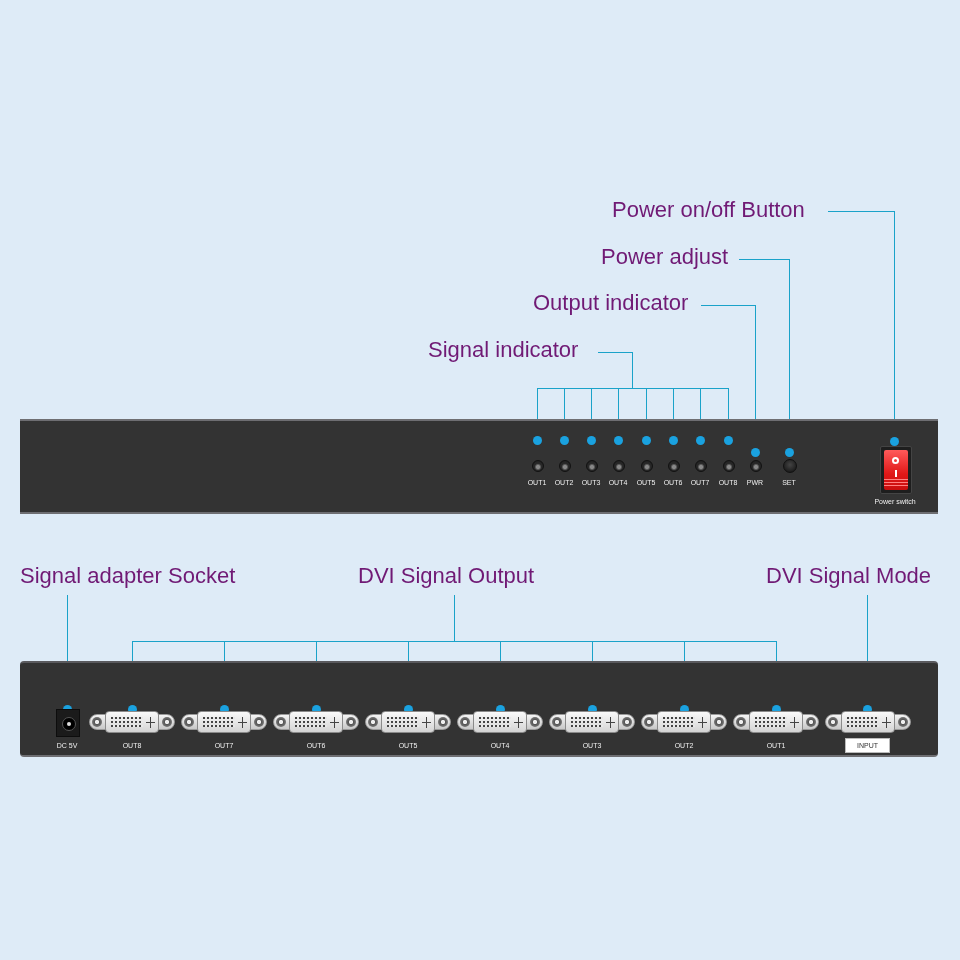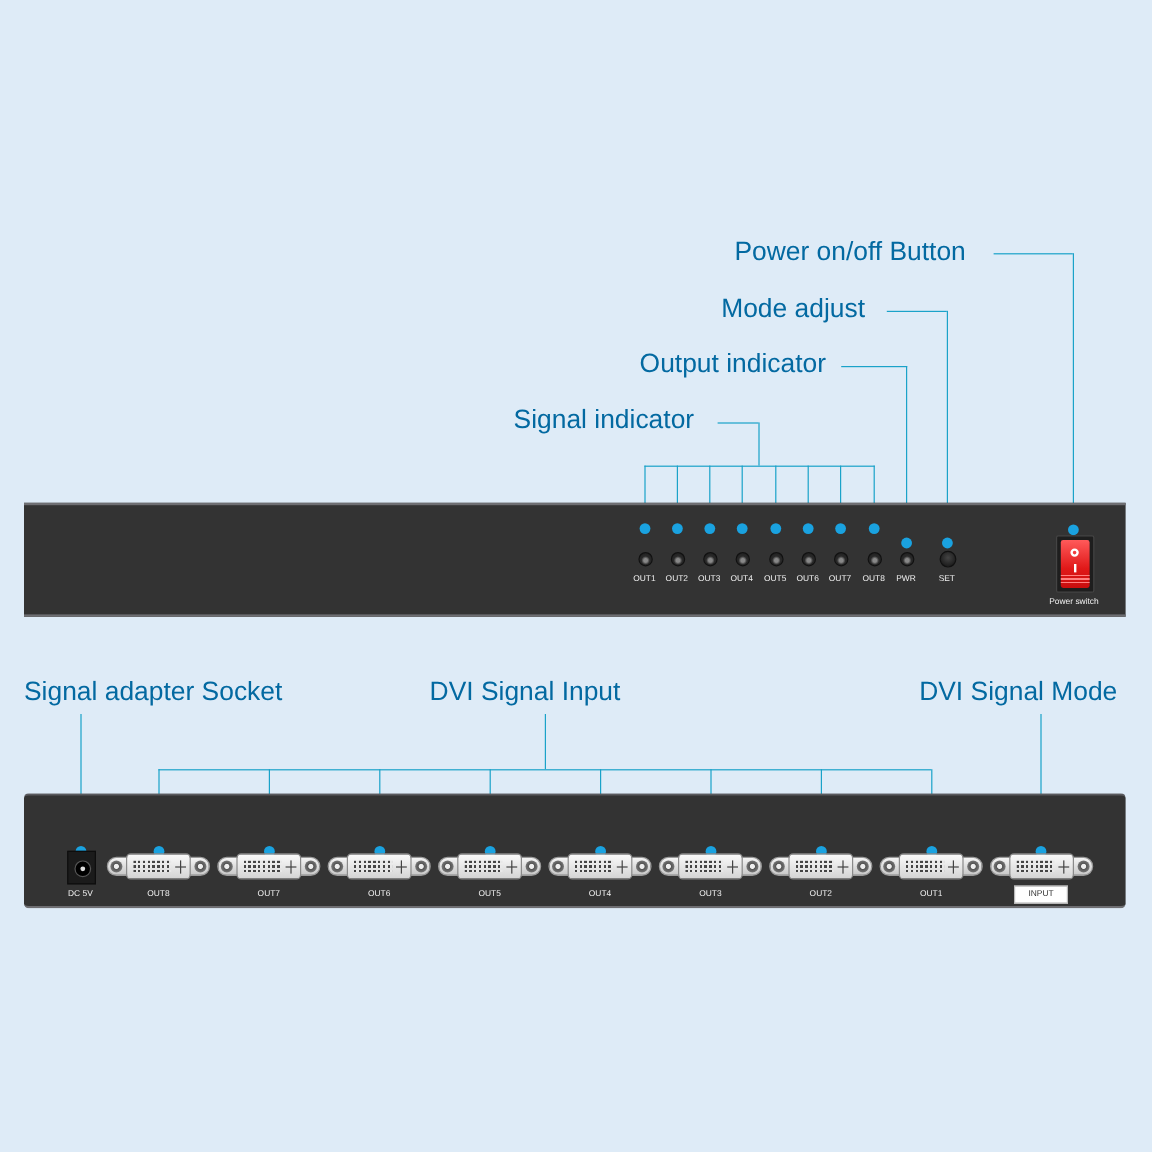--- a/index.html
+++ b/index.html
@@ -1,17 +1,17 @@
 <!DOCTYPE html>
 <html><head>
 <meta charset="utf-8">
 <style>
   html, body { margin:0; padding:0; }
   body { width:960px; height:960px; background:#deebf7; position:relative; overflow:hidden; font-family:"Liberation Sans", sans-serif; }
-  .callout { position:absolute; font-size:22px; color:#0369a1; white-space:nowrap; line-height:1; }
+  .callout { position:absolute; font-size:22px; color:#701a75; white-space:nowrap; line-height:1; }
   .line { position:absolute; background:#1aa2c9; }
   .panel { position:absolute; background:#333333; box-sizing:border-box; }
   .panel-front { left:20px; top:419px; width:918px; height:95px; border-top:2px solid #6e6e72; border-bottom:2px solid #6e6e72; }
   .panel-rear { left:20px; top:661px; width:918px; height:96px; border-top:2px solid #5a5a5e; border-bottom:2px solid #6e6e72; border-radius:4px; }
   .dot { position:absolute; width:9px; height:9px; border-radius:50%; background:#1aa2e0; }
   .led { position:absolute; width:10px; height:10px; border-radius:50%; background:radial-gradient(circle at 50% 60%, #888 0 20%, #2a2a2a 45%, #1b1b1b 100%); border:1px solid #111; }
   .led-btn { background:radial-gradient(circle at 50% 40%, #444 0, #1a1a1a 80%); }
   .tiny { position:absolute; font-size:7px; color:#f0f0f0; transform:translateX(-50%); white-space:nowrap; font-family:"Liberation Sans", sans-serif; }
   .switch-bezel { position:absolute; left:880px; top:446px; width:30px; height:46px; background:#1e1e1e; border:1px solid #444; border-radius:2px; }
   .switch-rocker { position:absolute; left:3px; top:3px; width:24px; height:40px; border-radius:2px; background:linear-gradient(#ff5a5a, #e01818 60%, #c80e0e); }
@@ -28,21 +28,21 @@
   .dvi-pins { position:absolute; left:5px; top:5px; width:32px; height:11px; background:repeating-linear-gradient(90deg, #444 0 2px, transparent 2px 4px), #e8e8e8; -webkit-mask:repeating-linear-gradient(#000 0 2px, transparent 2px 4px); mask:repeating-linear-gradient(#000 0 2px, transparent 2px 4px); }
   .dvi-cross { position:absolute; left:40px; top:5px; width:9px; height:11px; }
   .dvi-cross::before { content:""; position:absolute; left:4px; top:0; width:1px; height:11px; background:#444; }
   .dvi-cross::after { content:""; position:absolute; left:0; top:5px; width:9px; height:1px; background:#444; }
   .input-box { position:absolute; left:845px; top:738px; width:45px; height:15px; background:#fff; border:1px solid #bbb; box-sizing:border-box; font-size:7px; color:#333; text-align:center; line-height:14px; }
 </style>
 </head>
 <body>
 
 <div class="callout" style="left:612px; top:199px;">Power on/off Button</div>
-<div class="callout" style="left:601px; top:246px;">Mode adjust</div>
+<div class="callout" style="left:601px; top:246px;">Power adjust</div>
 <div class="callout" style="left:533px; top:292px;">Output indicator</div>
 <div class="callout" style="left:428px; top:339px;">Signal indicator</div>
 
 <div class="line" style="left:828px; top:211px; width:66px; height:1px;"></div>
 <div class="line" style="left:894px; top:211px; width:1px; height:230px;"></div>
 
 <div class="line" style="left:739px; top:259px; width:50px; height:1px;"></div>
 <div class="line" style="left:789px; top:259px; width:1px; height:193px;"></div>
 
 <div class="line" style="left:701px; top:305px; width:55px; height:1px;"></div>
@@ -100,21 +100,21 @@
 <div class="switch-bezel">
   <div class="switch-rocker">
     <div class="switch-o"></div>
     <div class="switch-i"></div>
     <div class="switch-stripes"></div>
   </div>
 </div>
 <div class="tiny" style="left:895px; top:498px;">Power switch</div>
 
 <div class="callout" style="left:20px; top:565px;">Signal adapter Socket</div>
-<div class="callout" style="left:358px; top:565px;">DVI Signal Input</div>
+<div class="callout" style="left:358px; top:565px;">DVI Signal Output</div>
 <div class="callout" style="left:766px; top:565px;">DVI Signal Mode</div>
 
 <div class="line" style="left:67px; top:595px; width:1px; height:115px;"></div>
 <div class="line" style="left:454px; top:595px; width:1px; height:46px;"></div>
 <div class="line" style="left:132px; top:641px; width:644px; height:1px;"></div>
 <div class="line" style="left:867px; top:595px; width:1px; height:115px;"></div>
 <div id="rear-drops">
     <div class="line" style="left:132px; top:641px; width:1px; height:68px;"></div>
     <div class="line" style="left:224px; top:641px; width:1px; height:68px;"></div>
     <div class="line" style="left:316px; top:641px; width:1px; height:68px;"></div>

